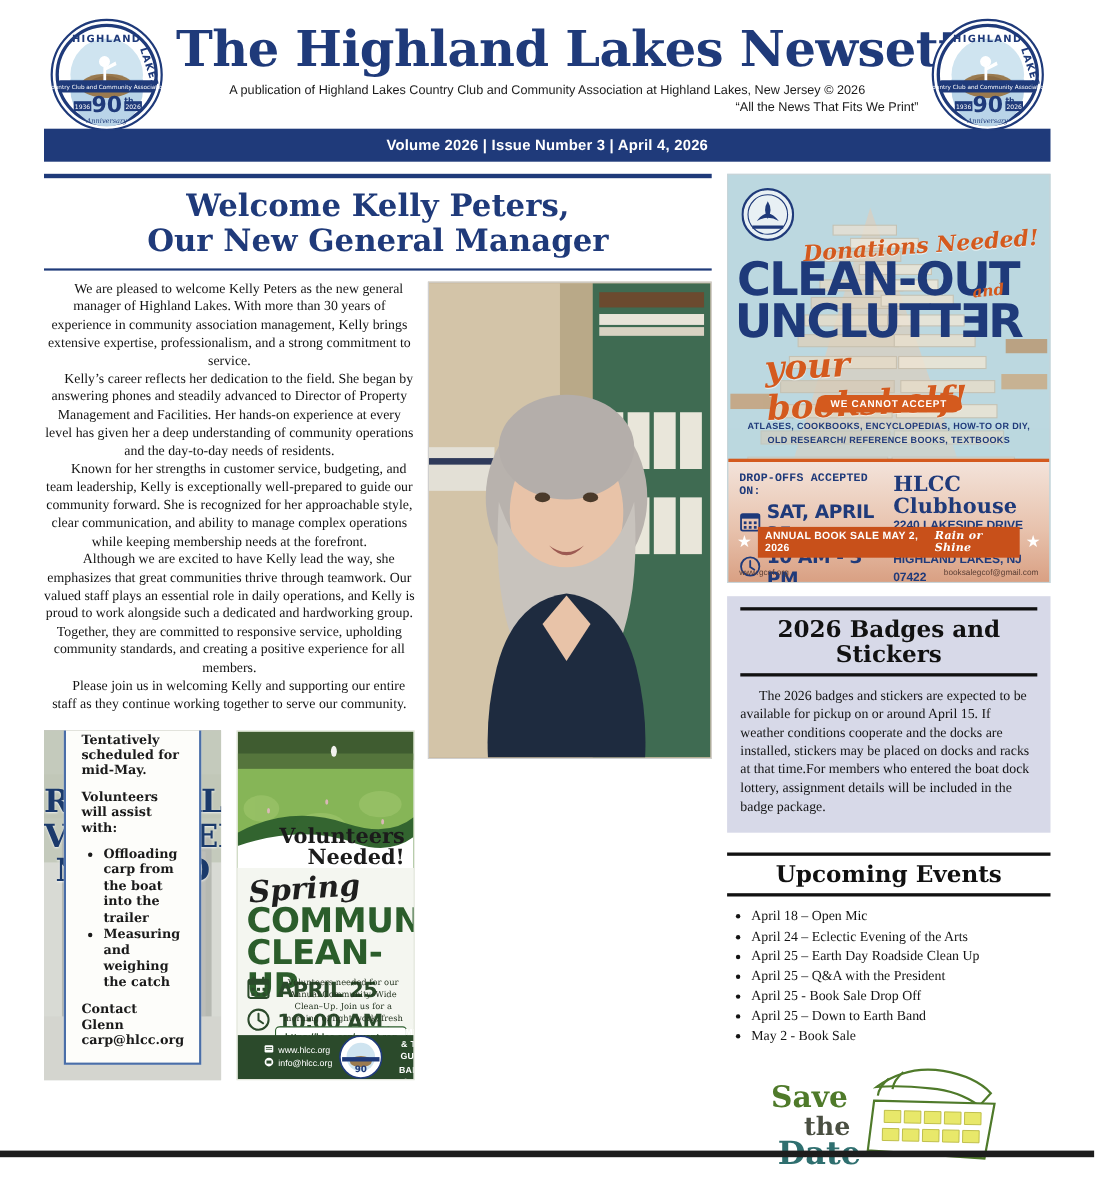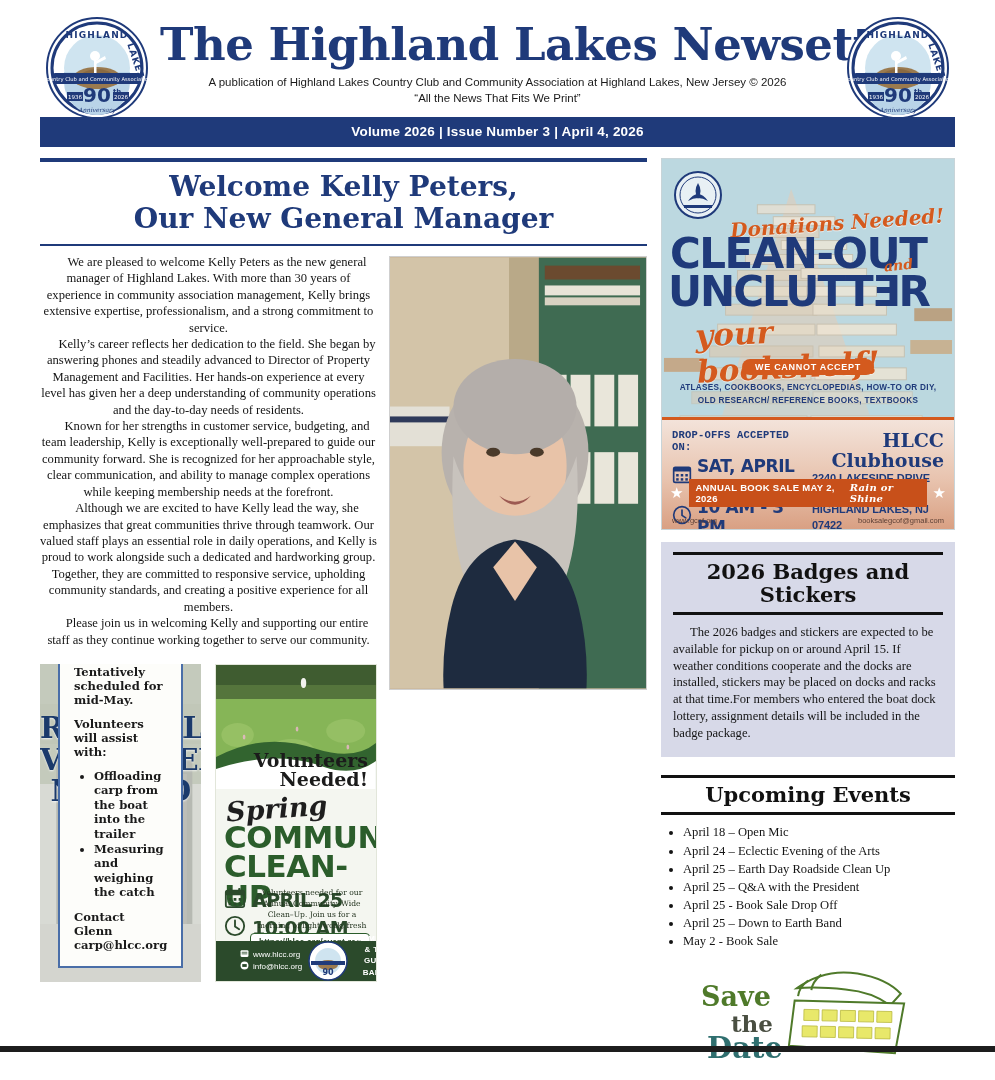--- a/index.html
+++ b/index.html
@@ -53,21 +53,21 @@
     margin: 0 0 6px 0;
     white-space: nowrap;
   }
   .paper-sub {
     font-family: "Liberation Sans", sans-serif;
     font-size: 11.5px;
     color: #1a1a1a;
     line-height: 1.42;
     margin: 0;
   }
-  .paper-sub .slogan { display: block; }
+  .paper-sub .slogan { display: block; text-align: right; }
 
   .volume-bar {
     margin-top: 9px;
     background: #1f3a7a;
     color: #ffffff;
     text-align: center;
     font-family: "Liberation Sans", sans-serif;
     font-weight: 700;
     font-size: 13.5px;
     letter-spacing: 0.2px;
@@ -204,21 +204,20 @@
   .bk-row svg { flex: 0 0 auto; }
   .bk-row .txt {
     font-family: "DejaVu Sans", sans-serif;
     font-weight: 700; font-size: 17px; color: #1f3a7a;
     letter-spacing: -0.4px;
   }
   .bk-venue {
     font-family: "DejaVu Serif", serif;
     font-weight: 700; font-size: 19px; color: #1f3a7a;
     line-height: 1.05;
-    text-align: right;
   }
   .bk-addr {
     font-family: "Liberation Sans", sans-serif;
     font-weight: 700; font-size: 11px; color: #1f3a7a;
     line-height: 1.42; letter-spacing: -0.1px;
   }
   .bk-banner {
     position: absolute; left: 0; right: 0; bottom: 22px;
     display: flex; align-items: center; gap: 6px;
     padding: 0 8px;

